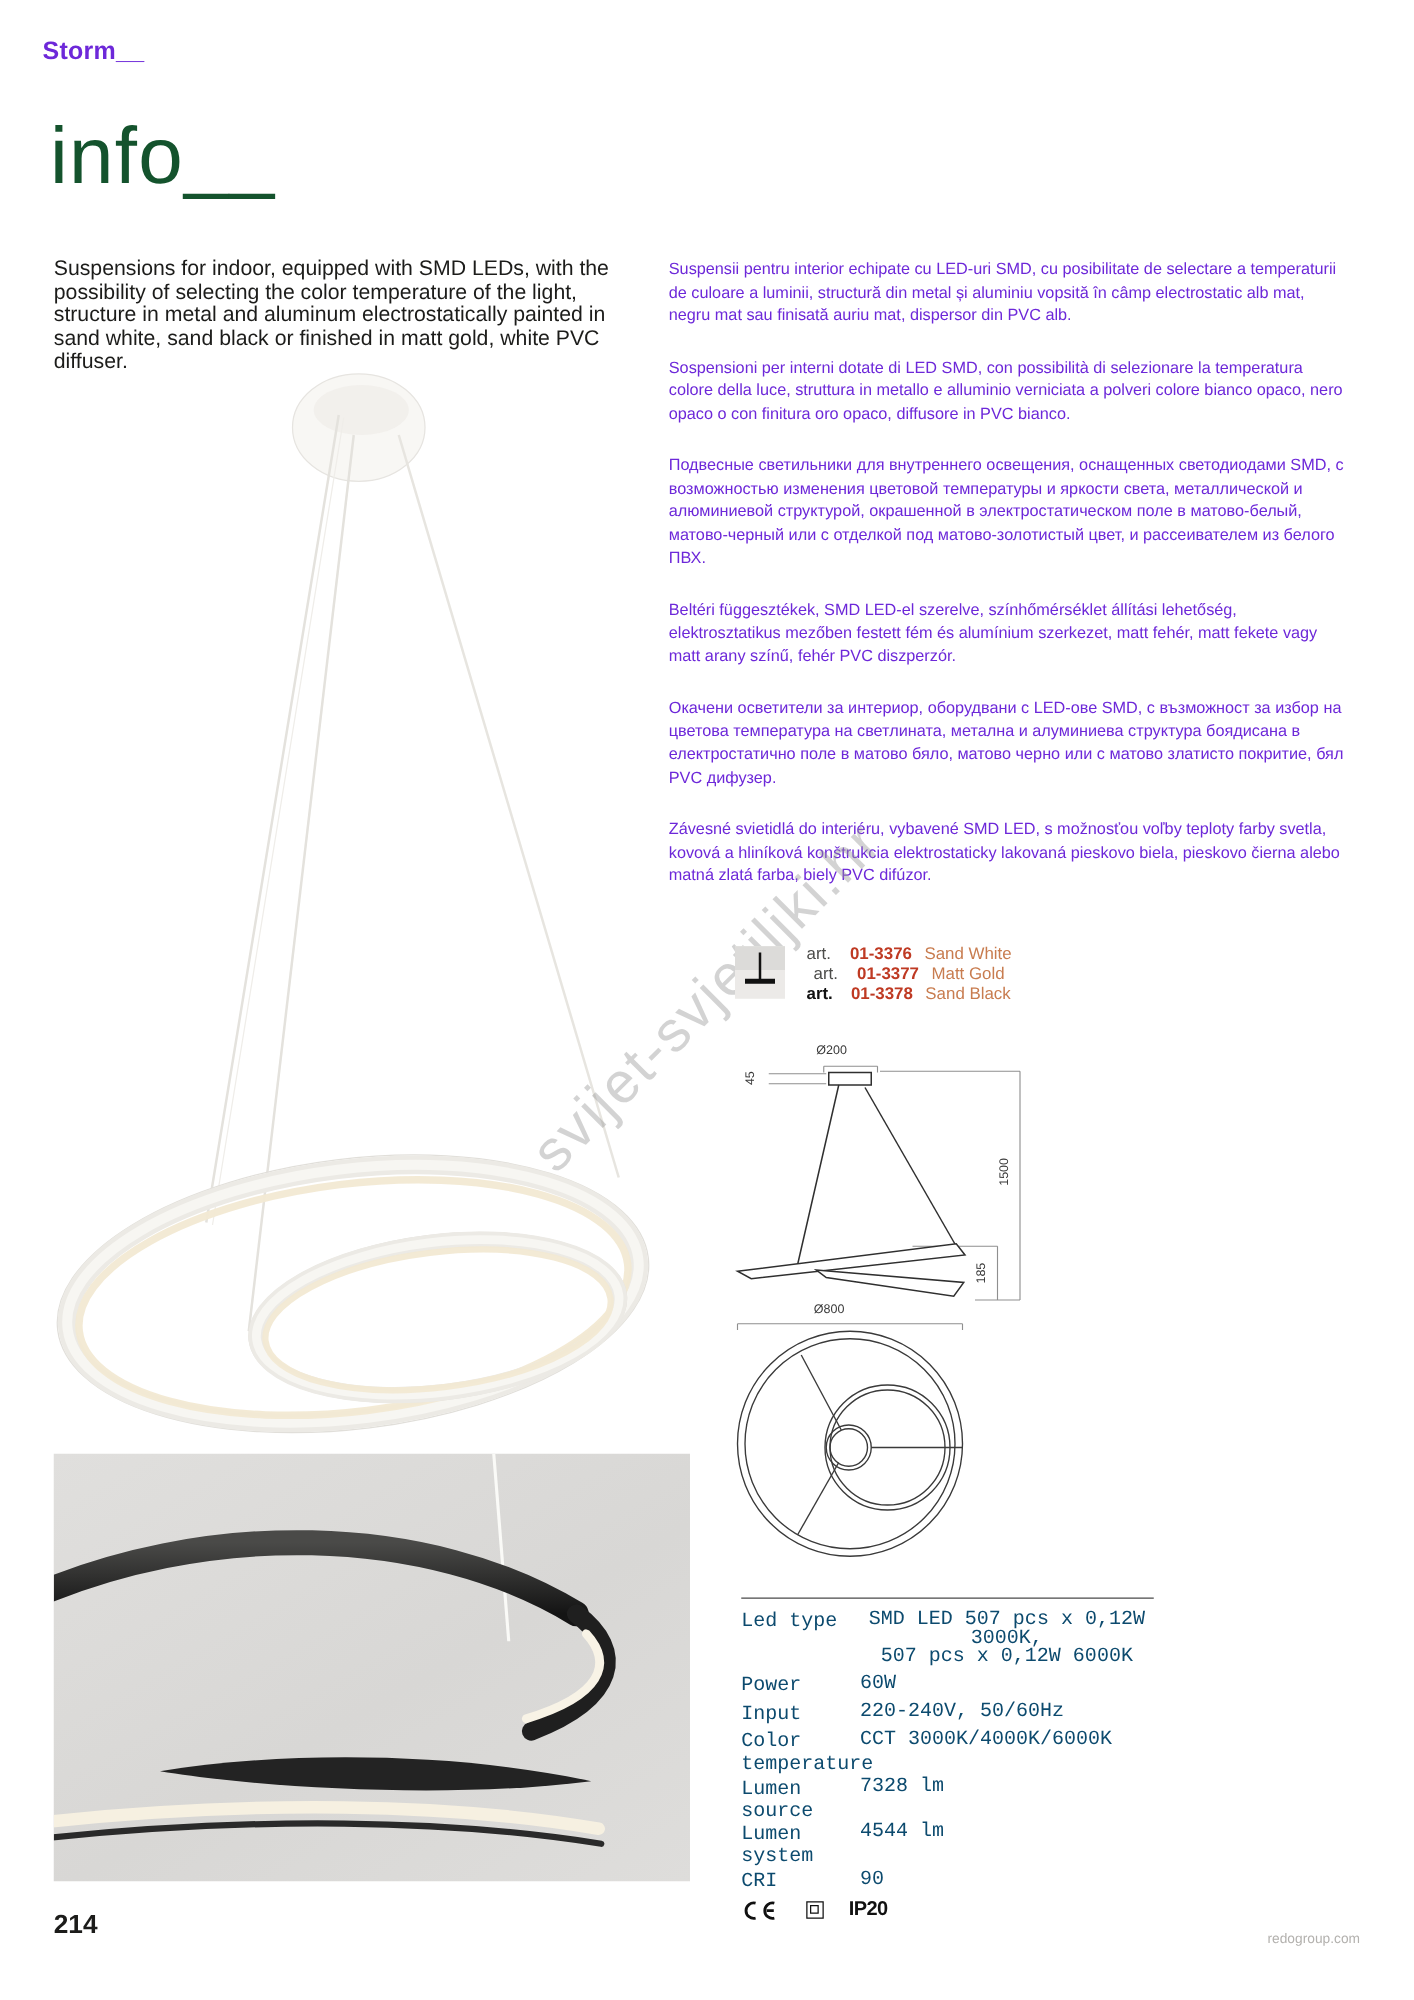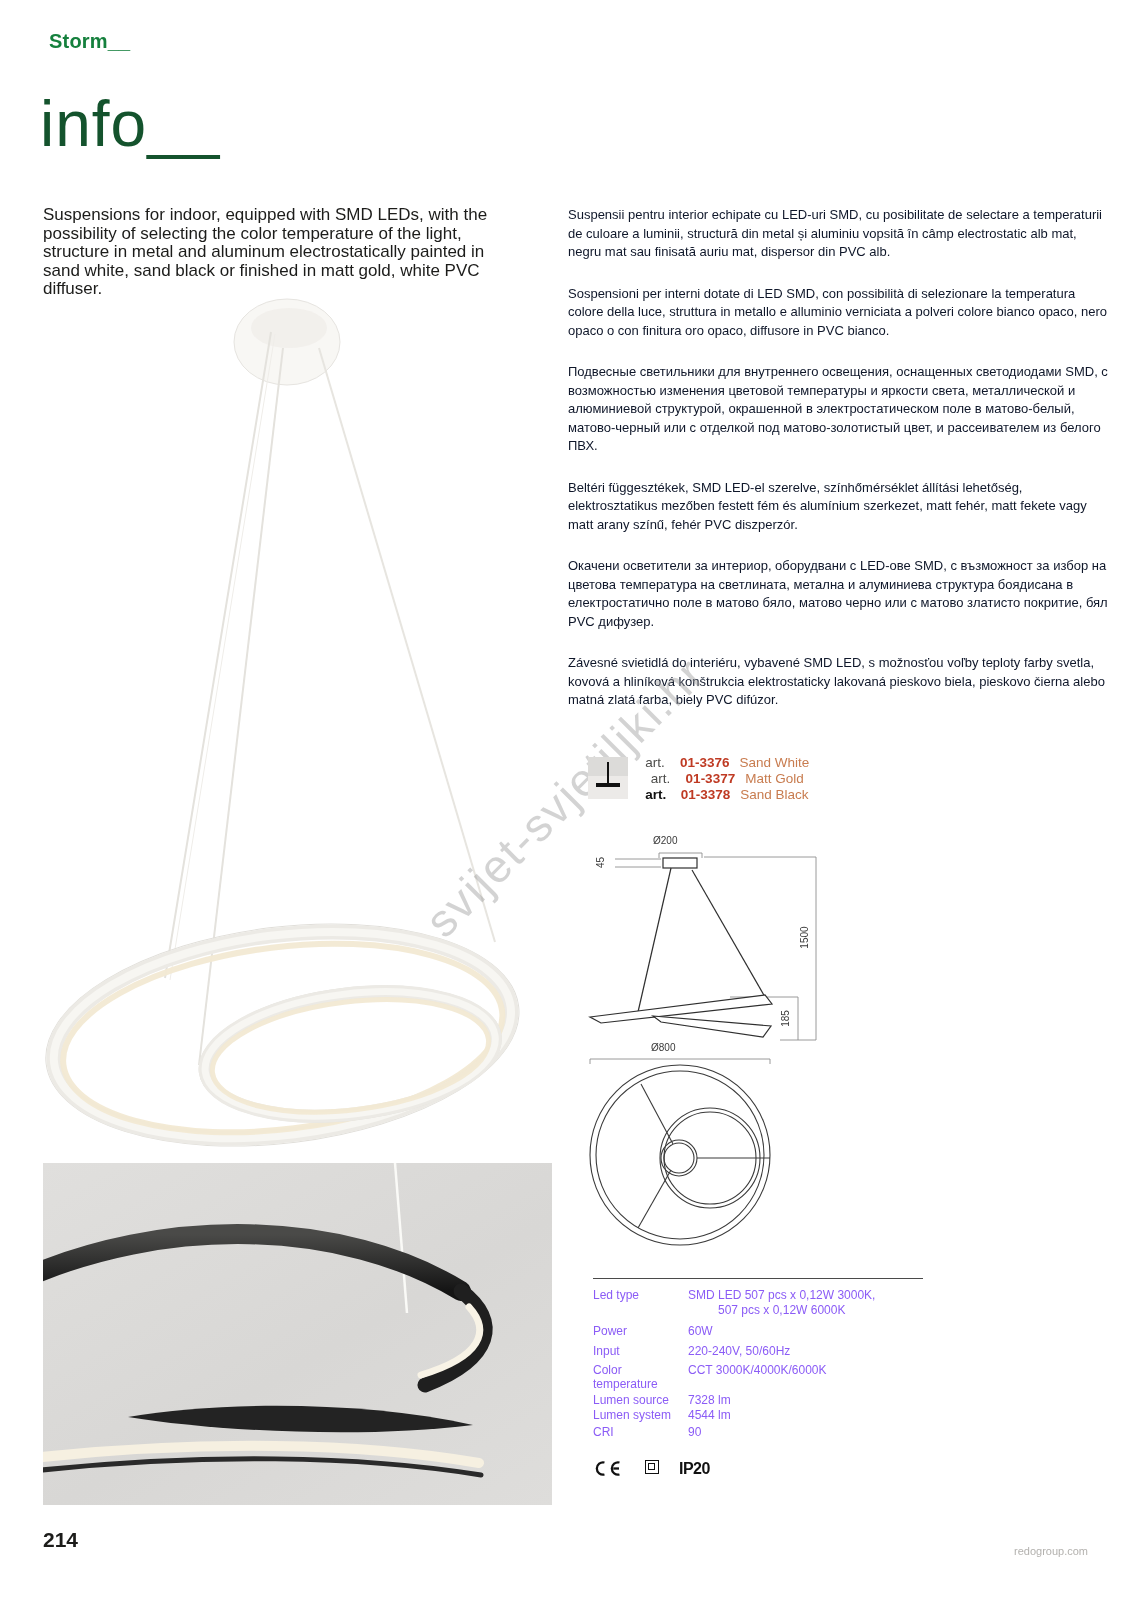--- a/index.html
+++ b/index.html
@@ -4,27 +4,27 @@
 <style>
   html,body{margin:0;padding:0;background:#ffffff;}
   body{
     width:1131px;height:1600px;position:relative;overflow:hidden;
     font-family:"Liberation Sans",sans-serif;color:#1d1d1b;
     -webkit-font-smoothing:antialiased;
   }
   .abs{position:absolute;}
 
   
-  .brand{left:49px;top:30px;font-size:20px;font-weight:700;letter-spacing:.2px;color:#15803d;}
+  .brand{left:34px;top:30px;font-size:20px;font-weight:700;letter-spacing:.2px;color:#6d28d9;}
   .brand .us{font-weight:700;}
   .page-title{left:40px;top:92px;font-size:64px;font-weight:300;color:#14532d;letter-spacing:1px;line-height:1;}
 
   
   .intro-en{left:43px;top:206px;width:470px;font-size:17px;line-height:18.5px;color:#1c1c1a;}
-  .col-right{left:568px;top:206px;width:545px;font-size:13px;line-height:18.5px;color:#0f172a;}
+  .col-right{left:535px;top:206px;width:545px;font-size:13px;line-height:18.5px;color:#6d28d9;}
   .col-right p{margin:0 0 23px 0;}
 
   
   .watermark{
     left:330px;top:770px;width:470px;text-align:center;
     transform:rotate(-45deg);transform-origin:center;
     font-size:46px;letter-spacing:2px;color:rgba(150,150,150,.42);
     font-weight:400;z-index:2;pointer-events:none;white-space:nowrap;
   }
 
@@ -50,28 +50,28 @@
   
   .tech{left:565px;top:815px;width:300px;height:470px;z-index:3;}
   .tech svg{position:absolute;left:0;}
   .dim{position:absolute;font-size:10px;color:#3a3a3a;white-space:nowrap;}
   .dim.c{text-align:left;}
   .dim.v{transform:rotate(-90deg);transform-origin:center;}
 
   
   .specs{left:593px;top:1278px;width:330px;z-index:3;}
   .specs .rule{height:0;border-top:1.6px solid #4a4a4a;margin-bottom:9px;}
-  .srow{display:flex;font-size:12px;color:#8b5cf6;}
+  .srow{display:flex;font-size:16px;color:#0c4a6e;font-family:Liberation Mono, monospace;}
   .srow .lab{width:95px;flex:none;}
   .srow .val{white-space:pre-line;line-height:15px;text-align:center;}
   .mb6{margin-bottom:6px;} .mb5{margin-bottom:5px;} .mb4{margin-bottom:4px;}
   .mb2{margin-bottom:2px;} .mb0{margin-bottom:0;}
   .dim-icon{width:16px;height:16px;margin-left:2px;}
 
-  .certs{display:flex;margin-top:20px;gap:17px;}
+  .certs{display:flex;align-items:center;margin-top:5px;gap:17px;}
   .ce-svg{width:30px;height:17px;}
   .class2{width:12px;height:12px;border:1.6px solid #111;margin:0 3px 0 5px;position:relative;}
   .class2::before{content:"";position:absolute;left:2.4px;top:2.4px;width:5px;height:5px;border:1.6px solid #111;}
   .ip{font-size:16px;font-weight:700;letter-spacing:-.5px;color:#111;}
 
   
   .page-num{left:43px;top:1528px;font-size:21px;font-weight:700;color:#1c1c1a;}
   .site{right:43px;top:1545px;position:absolute;font-size:11px;color:#b3b1ae;}
 </style>
 </head>

